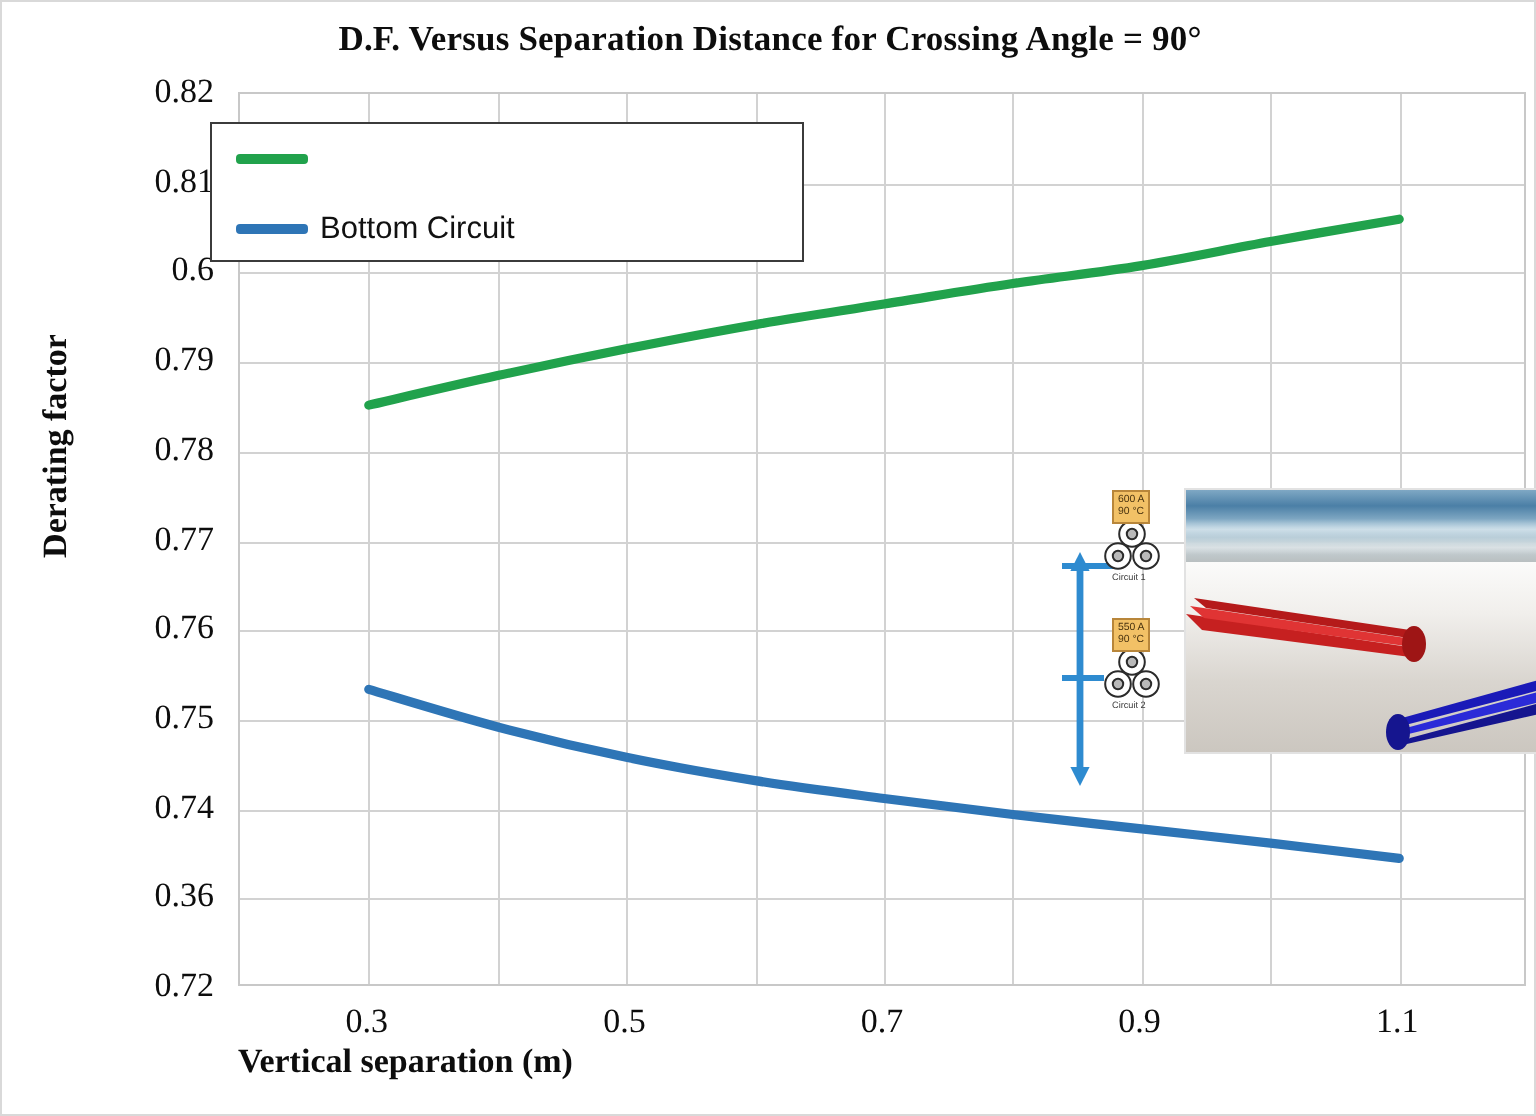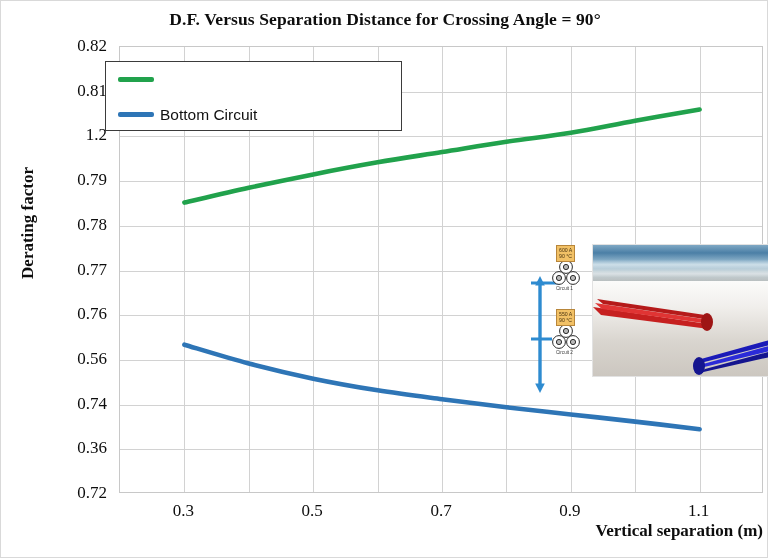--- a/index.html
+++ b/index.html
@@ -35,21 +35,21 @@
     width:180px;
     transform:rotate(-90deg);
     transform-origin:center center;
     text-align:center;
     font-weight:bold;
     font-size:17px;
     color:#0d0d0d;
   }
   #x-axis-title{
     position:absolute;left:118px;top:520px;width:644px;
-    text-align:right;
+    text-align:left;
     font-weight:bold;
     font-size:17px;
     color:#0d0d0d;
   }
 
   
   #plot-area{
     position:absolute;
     left:118px;top:45px;
     width:644px;height:447px;
@@ -178,26 +178,26 @@
 
   <div id="chart-title">D.F. Versus Separation Distance for Crossing Angle = 90°</div>
 
   <div id="y-axis-title">Derating factor</div>
   <div id="x-axis-title">Vertical separation (m)</div>
 
   <div class="ytick-wrap" id="ytick-container">
       <div class="ytick-lbl" style="left: 38px; top: 483px;">0.72</div>
       <div class="ytick-lbl" style="left: 38px; top: 438.3px;">0.36</div>
       <div class="ytick-lbl" style="left: 38px; top: 393.6px;">0.74</div>
-      <div class="ytick-lbl" style="left: 38px; top: 348.9px;">0.56</div>
+      <div class="ytick-lbl" style="left: 38px; top: 348.9px;">0.75</div>
       <div class="ytick-lbl" style="left: 38px; top: 304.2px; text-align: right;">0.76</div>
       <div class="ytick-lbl" style="left: 38px; top: 259.5px;">0.77</div>
       <div class="ytick-lbl" style="left: 38px; top: 214.8px;">0.78</div>
       <div class="ytick-lbl" style="left: 38px; top: 170.1px;">0.79</div>
-      <div class="ytick-lbl" style="left: 38px; top: 125.4px;">1.2</div>
+      <div class="ytick-lbl" style="left: 38px; top: 125.4px;">0.6</div>
       <div class="ytick-lbl" style="left: 38px; top: 80.7px;">0.81</div>
       <div class="ytick-lbl" style="left: 38px; top: 36px;">0.82</div>
     </div>
 
   <div class="ytick-wrap" id="xtick-container">
       <div class="xtick-lbl" style="left: 152.4px; top: 501px;">0.3</div>
       <div class="xtick-lbl" style="left: 281.2px; top: 501px;">0.5</div>
       <div class="xtick-lbl" style="left: 410px; top: 501px;">0.7</div>
       <div class="xtick-lbl" style="left: 538.8px; top: 501px;">0.9</div>
       <div class="xtick-lbl" style="left: 667.6px; top: 501px;">1.1</div>

